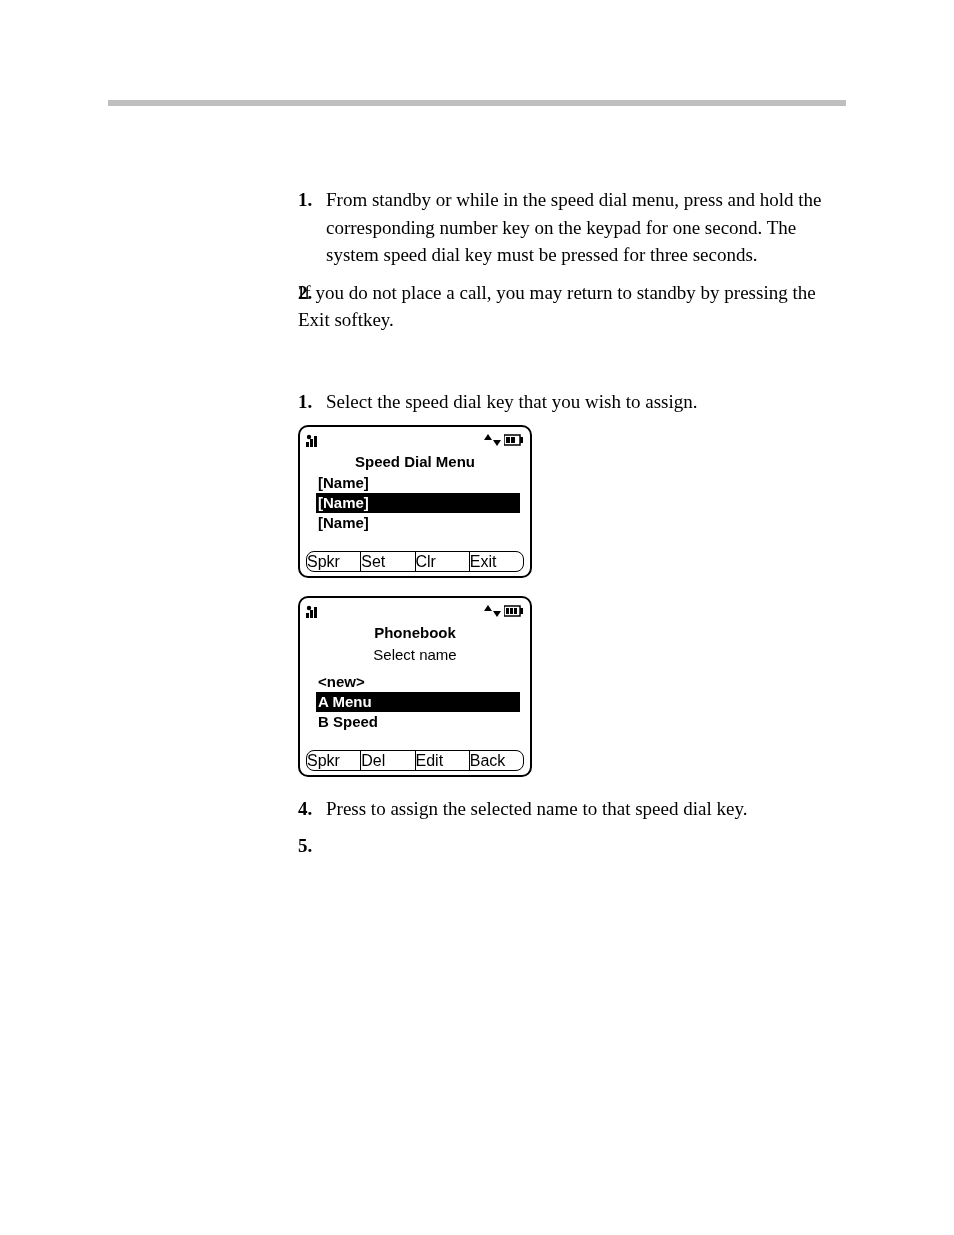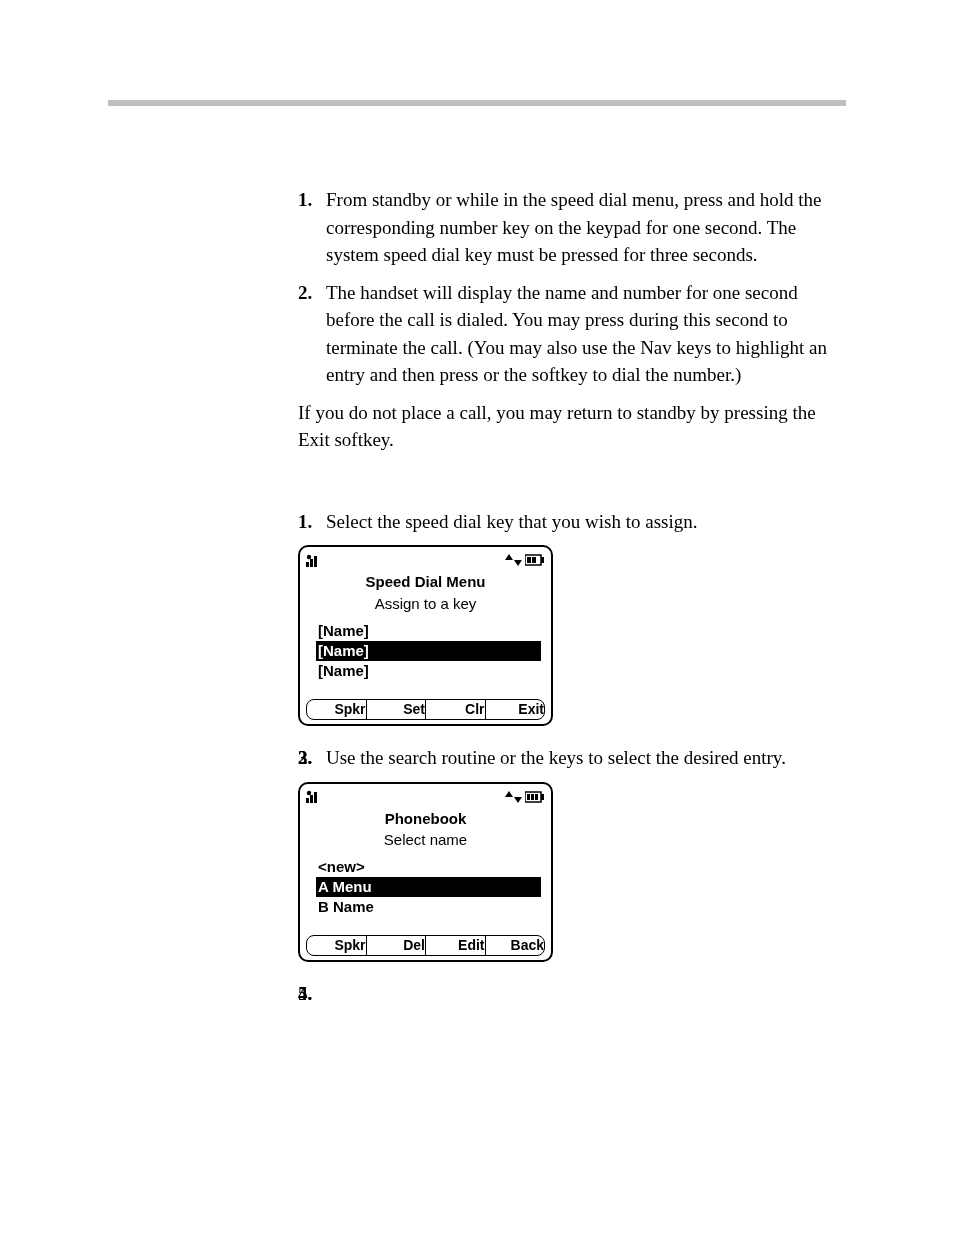--- a/index.html
+++ b/index.html
@@ -41,21 +41,21 @@
     font-weight: bold;
   }
   .para {
     margin: 10px 0 10px 0;
   }
   .gap-md { height: 44px; }
   .screen-fig {
     margin: 8px 0 18px 0;
   }
   .phone-screen {
-    width: 255px;
+    width: 234px;
     border: 2px solid #000;
     border-radius: 10px;
     background: #fff;
     font-family: Arial, Helvetica, sans-serif;
     font-size: 15px;
     color: #000;
     position: relative;
     padding: 4px 6px 4px 6px;
   }
   .status-row {
@@ -101,23 +101,23 @@
   .softkeys {
     display: flex;
     gap: 0;
     margin-top: 18px;
     border: 1.5px solid #000;
     border-radius: 8px;
     overflow: hidden;
   }
   .softkeys .sk {
     flex: 1;
-    text-align: right;
-    font-weight: bold;
-    font-size: 14px;
+    text-align: left;
+    font-weight: normal;
+    font-size: 16px;
     padding: 1px 0;
     border-right: 1.5px solid #000;
     line-height: 17px;
   }
   .softkeys .sk:last-child { border-right: none; }
 </style>
 </head>
 <body>
 
 <div class="page">
@@ -125,21 +125,20 @@
 
   <div class="content">
 
     <ol class="steps">
       <li>
         <span class="num">1.</span>
         <span>From standby or while in the speed dial menu, press and hold the corresponding number key on the keypad for one second. The system speed dial key must be pressed for three seconds.</span>
       </li>
       <li>
         <span class="num">2.</span>
-        <span>The handset will display the name and number for one second before the call is dialed. You may press         during this second to terminate the call. (You may also use the Nav keys to highlight an entry and then press             or the         softkey to dial the number.)</span>
       </li>
     </ol>
 
     <p class="para">If you do not place a call, you may return to standby by pressing the Exit softkey.</p>
 
     <div class="gap-md"></div>
 
 
     <ol class="steps">
       <li>
@@ -174,42 +173,40 @@
               <svg width="20" height="12" viewBox="0 0 20 12">
                   <rect x="0" y="1" width="16" height="10" fill="none" stroke="#000" stroke-width="1.5"></rect>
                   <rect x="16" y="3" width="3" height="6" fill="#000"></rect>
                   <rect x="2" y="3" width="4" height="6" fill="#000"></rect>
                   <rect x="7" y="3" width="4" height="6" fill="#000"></rect>
                 </svg>
             </span>
           </div>
         </div>
         <div class="screen-title">Speed Dial Menu</div>
-        <div class="screen-sub">Assign to a key</div>
         <div class="screen-list">
           <div class="row">[Name]</div>
           <div class="row sel">[Name]</div>
           <div class="row">[Name]</div>
         </div>
         <div class="softkeys">
           <div class="sk">Spkr</div>
           <div class="sk">Set</div>
           <div class="sk">Clr</div>
           <div class="sk">Exit</div>
         </div>
       </div>
     </div>
 
     <ol class="steps">
       <li>
         <span class="num">2.</span>
       </li>
       <li>
         <span class="num">3.</span>
-        <span>Use the search routine or the          keys to select the desired entry.</span>
       </li>
     </ol>
 
     <div class="screen-fig">
       <div class="phone-screen">
         <div class="status-row">
           <div class="status-left">
             <span class="ic-sig">
               <svg width="18" height="13" viewBox="0 0 18 13">
                   <rect x="0" y="8" width="3" height="5" fill="#000"></rect>
@@ -237,34 +234,35 @@
                   <rect x="10" y="3" width="3" height="6" fill="#000"></rect>
                 </svg>
             </span>
           </div>
         </div>
         <div class="screen-title">Phonebook</div>
         <div class="screen-sub">Select name</div>
         <div class="screen-list">
           <div class="row">&lt;new&gt;</div>
           <div class="row sel">A Menu</div>
-          <div class="row">B Name</div>
+          <div class="row">B Speed</div>
         </div>
         <div class="softkeys">
           <div class="sk">Spkr</div>
           <div class="sk">Del</div>
           <div class="sk">Edit</div>
           <div class="sk">Back</div>
         </div>
       </div>
     </div>
 
     <ol class="steps">
       <li>
         <span class="num">4.</span>
+        <span>Press               to assign the selected name to that speed dial key.</span>
       </li>
       <li>
         <span class="num">5.</span>
       </li>
     </ol>
 
   </div>
 </div>
 
 </body></html>

